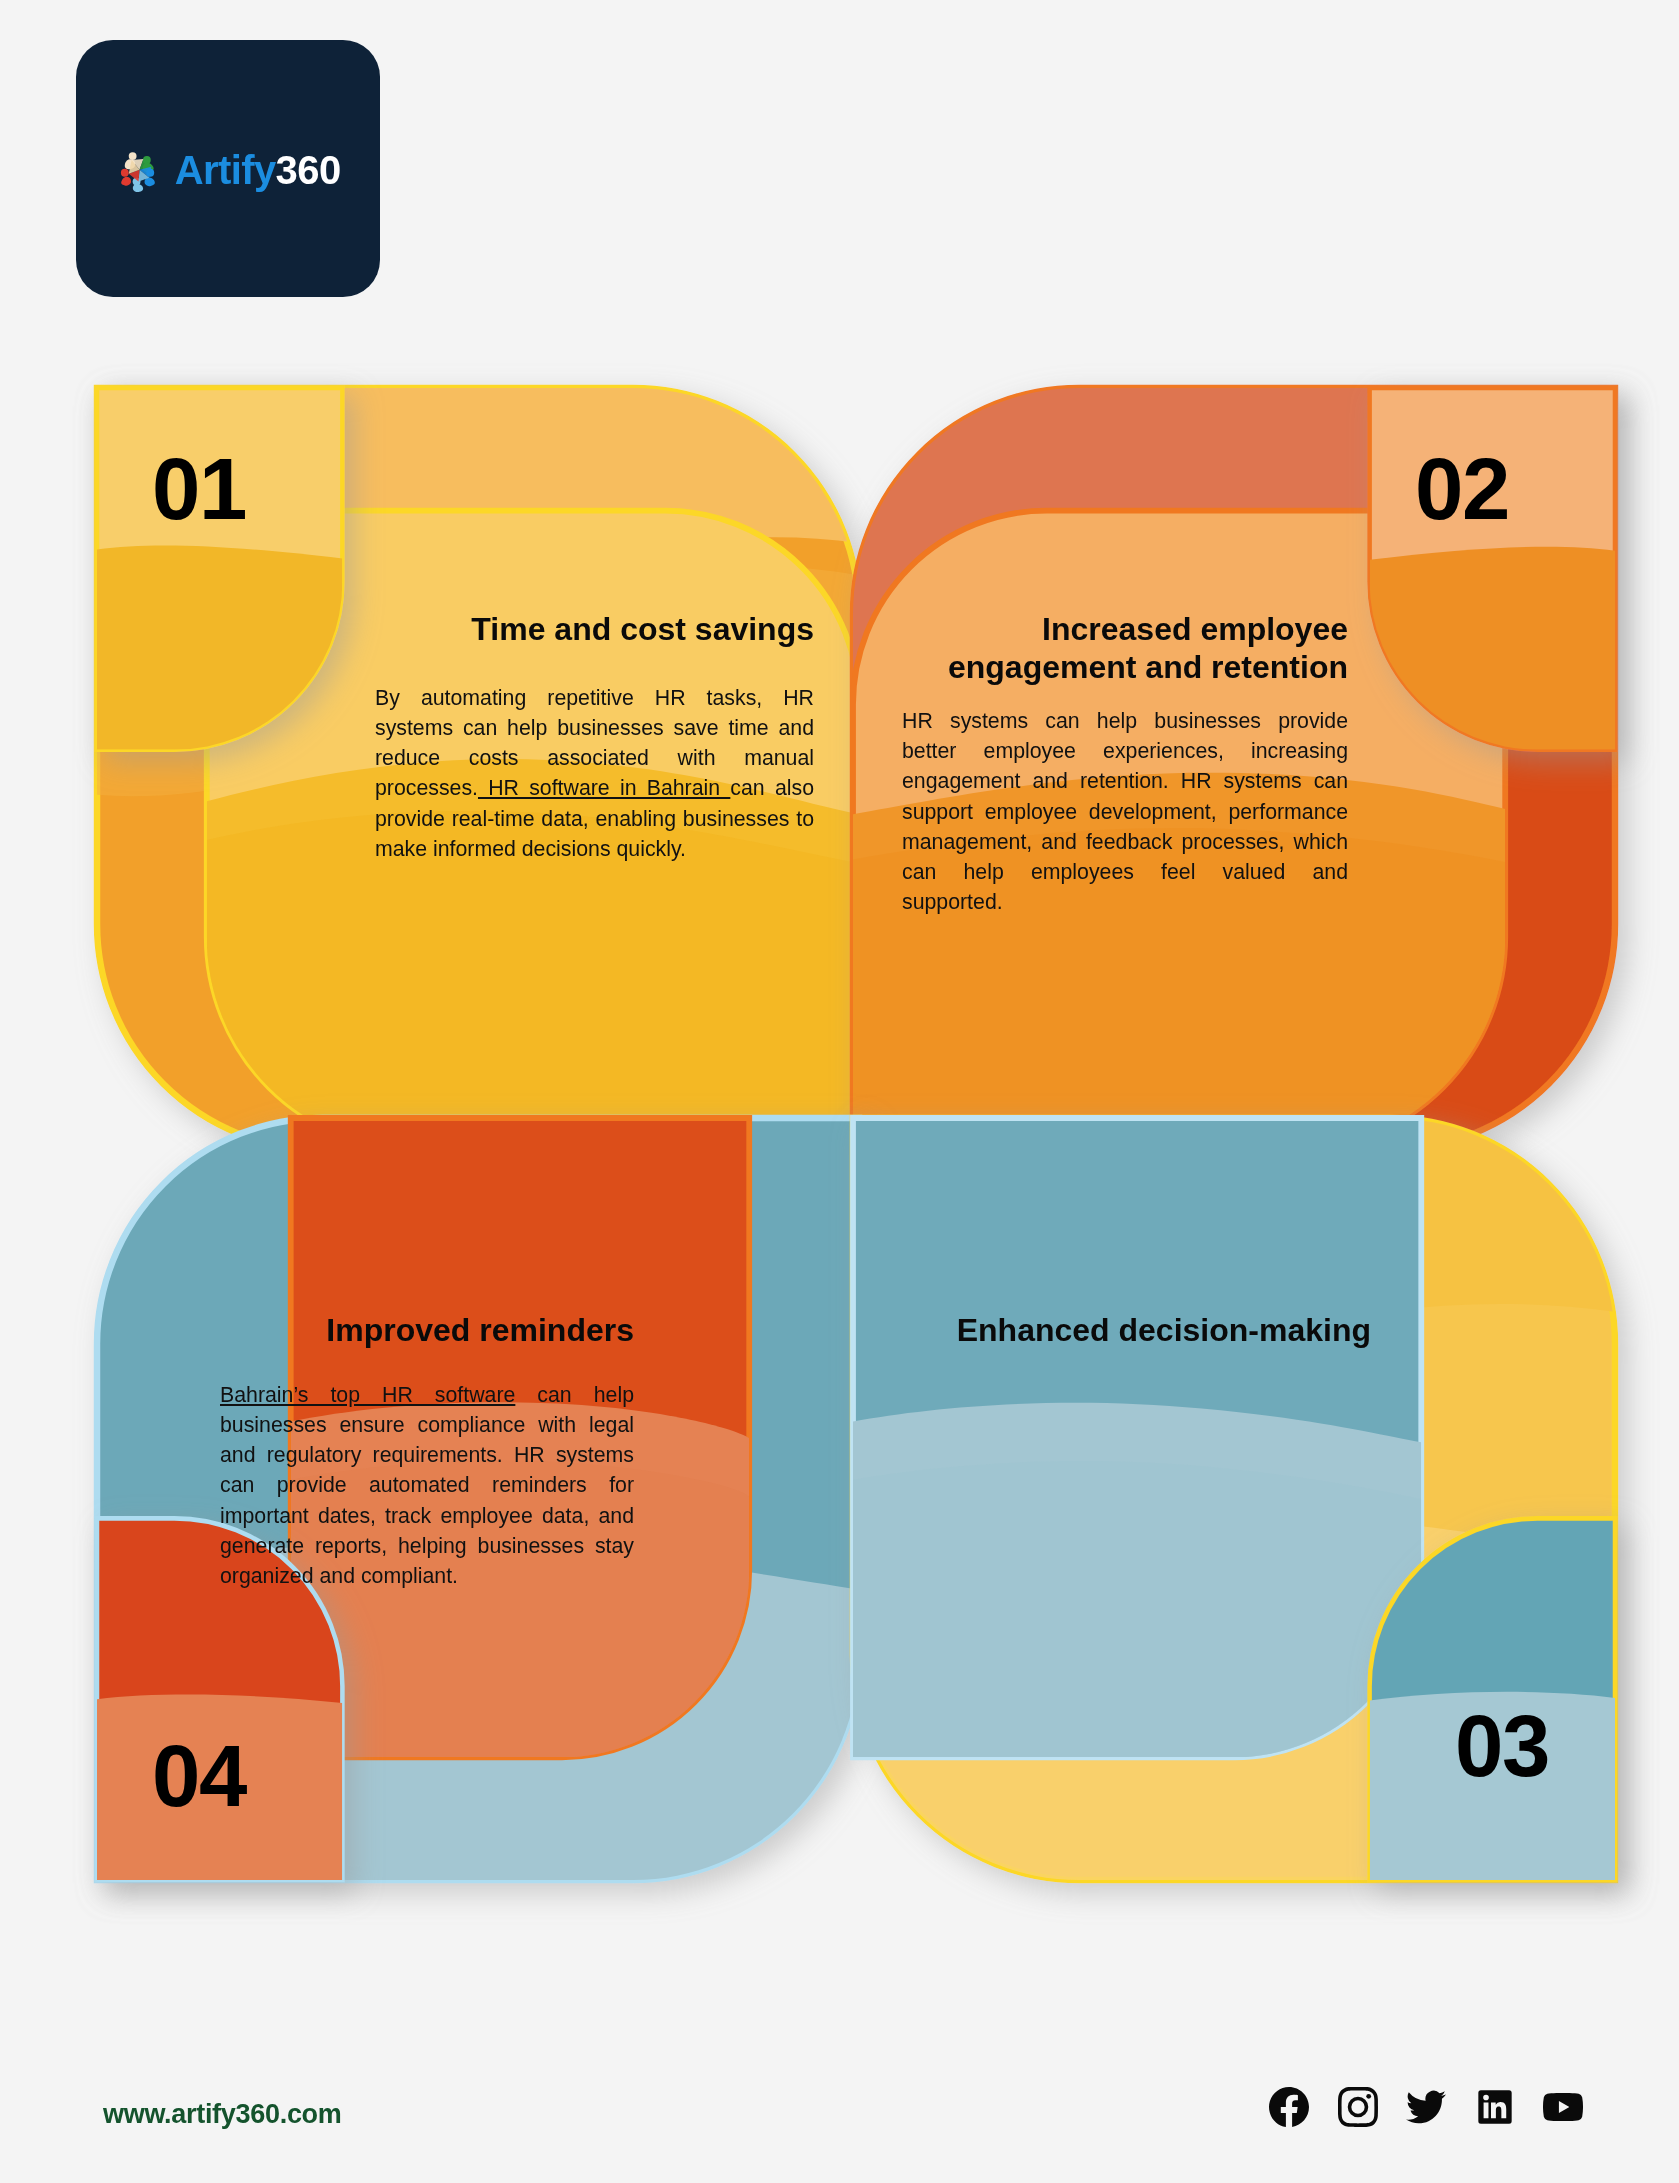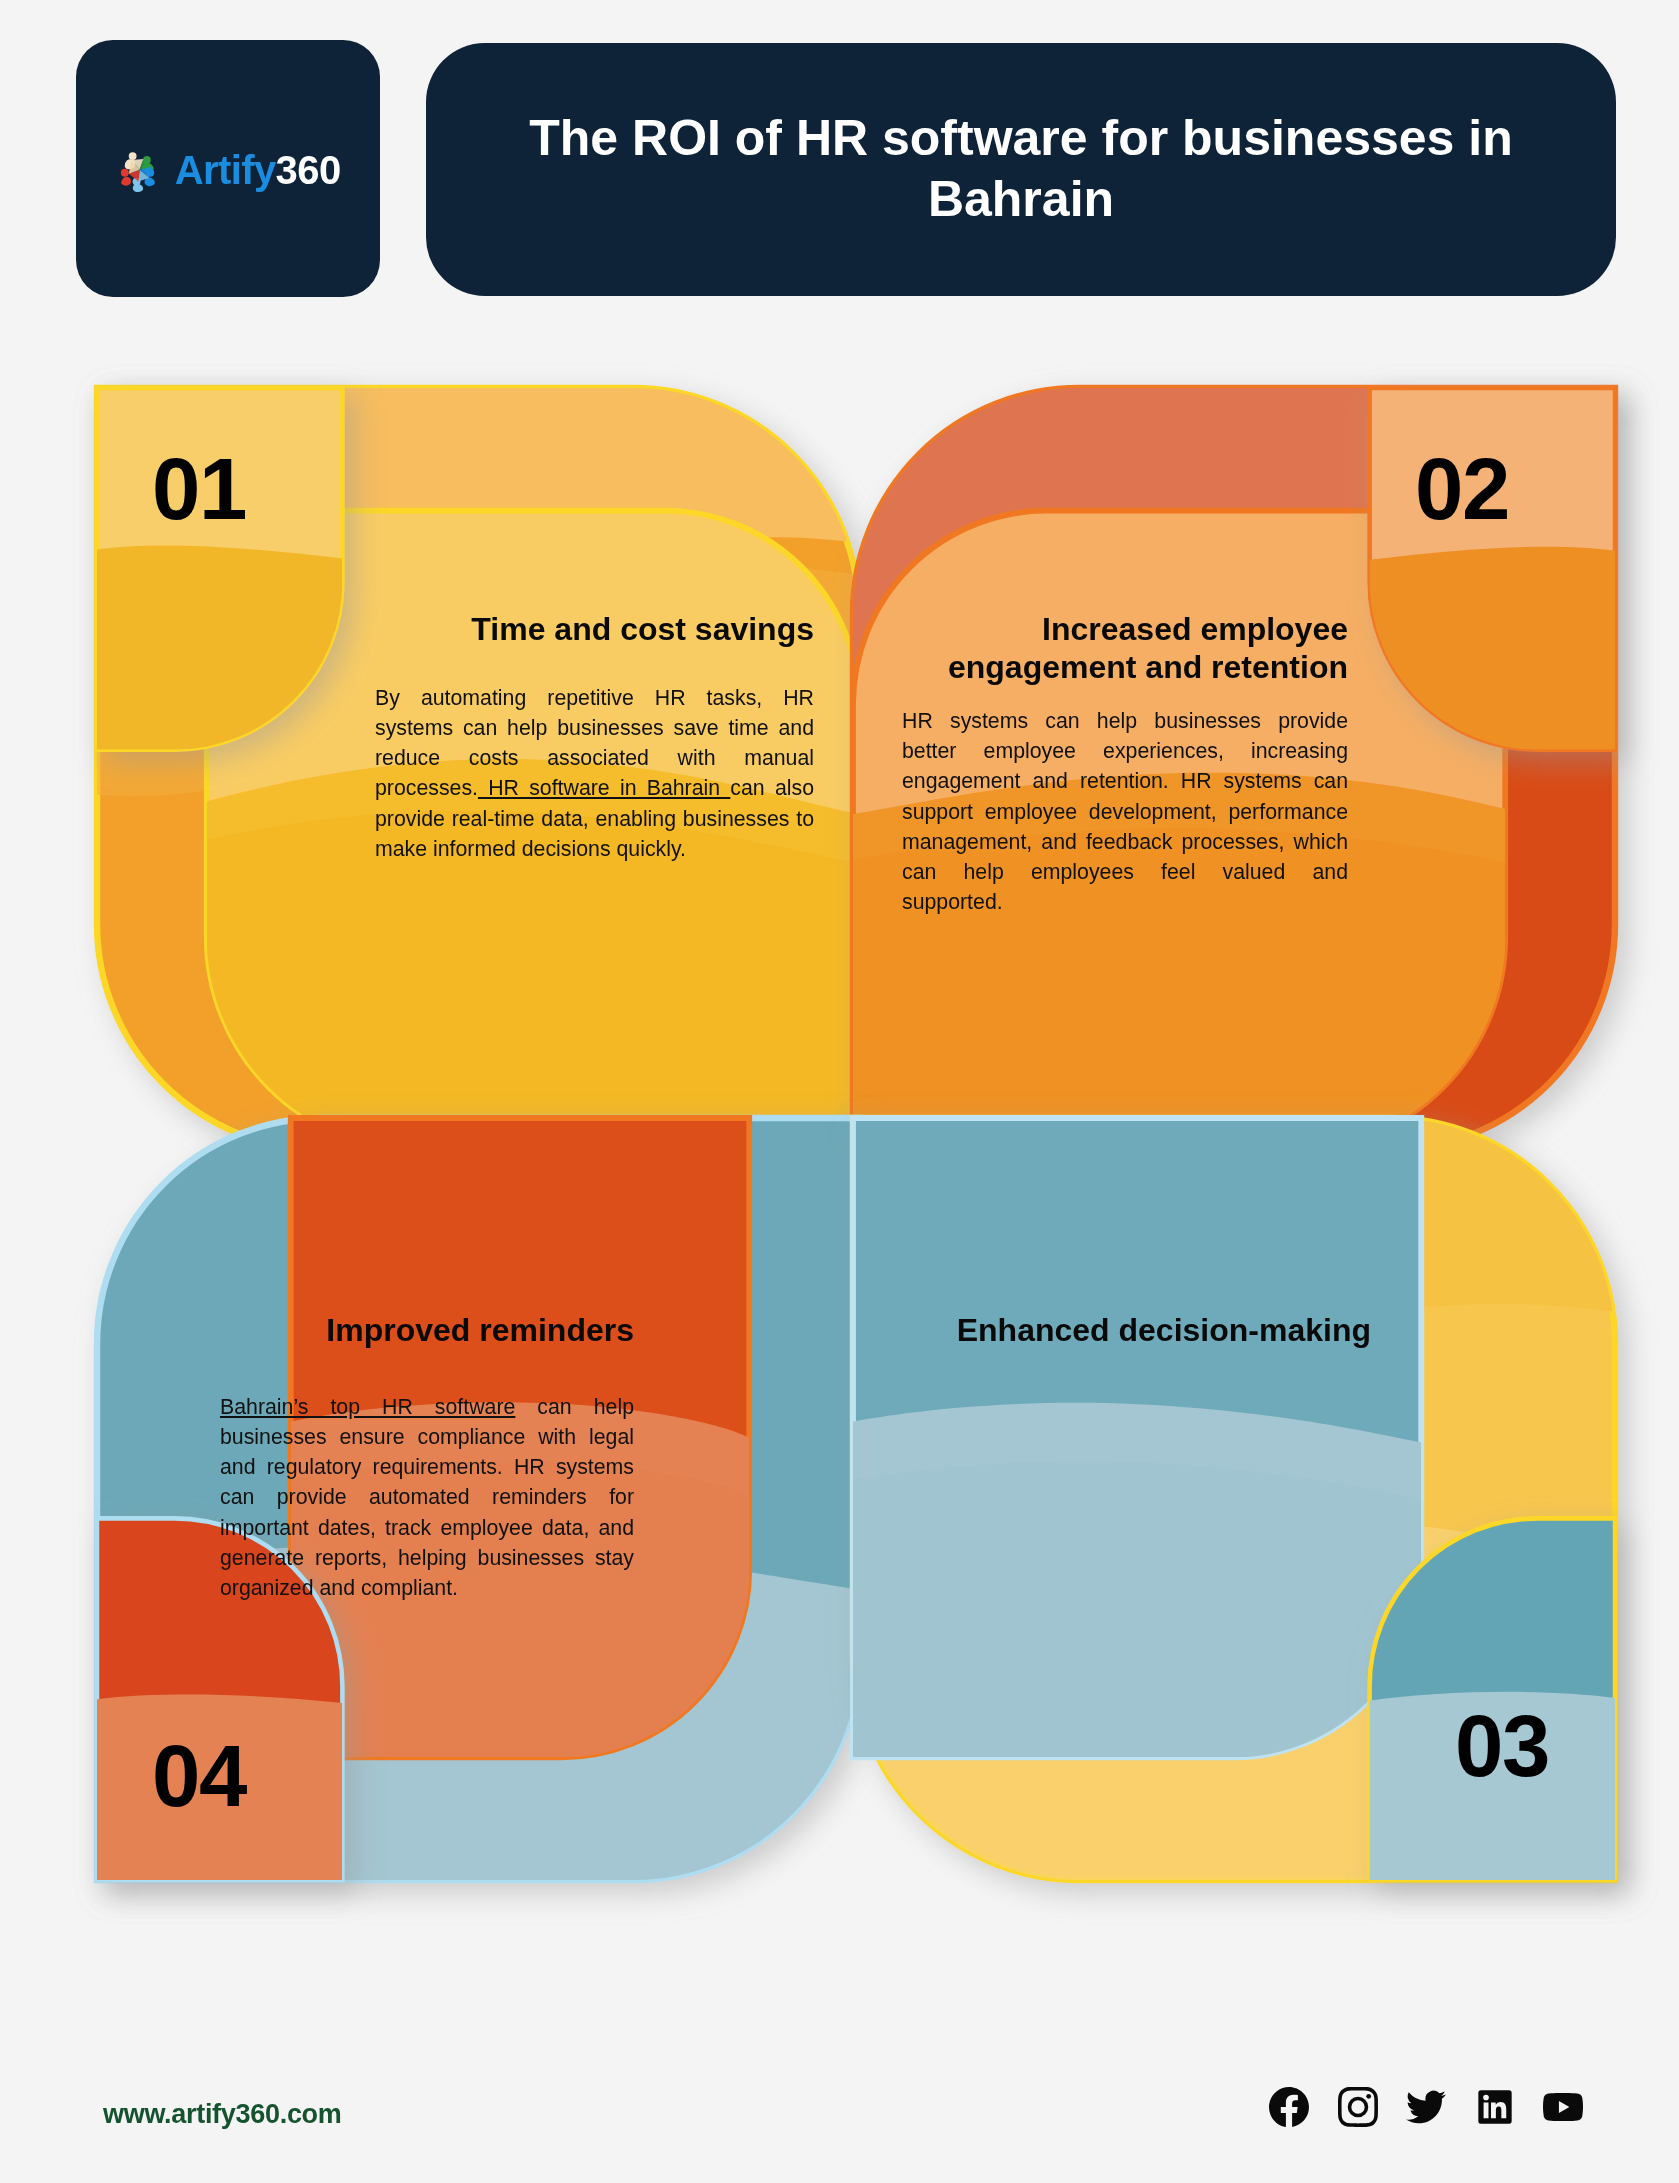--- a/index.html
+++ b/index.html
@@ -78,21 +78,21 @@
   .card-body u { text-decoration:underline; text-underline-offset:1.9px; }
 
   
   .c1 .card-text { left:278px; top:223px; width:439px; }
   .c1 .card-body { margin-top:34px; }
 
   .c2 .card-text { left:49px; top:223px; width:446px; }
   .c2 .card-body { margin-top:19.4px; }
 
   .c4 .card-text { left:123px; top:194px; width:414px; }
-  .c4 .card-body { margin-top:42px; }
+  .c4 .card-body { margin-top:30px; }
 
   .c3 .card-text { left:79px; top:194px; width:439px; }
   .c3 .card-body { margin-top:19.4px; }
 
   
   .badge-num {
     position:absolute; z-index:8;
     color:#000000;
     font-size:87px;
     font-weight:bold;
@@ -149,23 +149,20 @@
             <path d="M50 50 L28 58 L34 30 Z" fill="#F0D6A8" opacity="0.9"></path>
           </g>
         </svg>
       </span>
       <span class="logo-text">
         <span class="t1">Artify</span><span class="t2">360</span>
       </span>
     </div>
   </div>
 
-  <div class="title-box">
-    <div class="title-text">The ROI of HR software for businesses in Bahrain</div>
-  </div>
 </div>
 
 <div class="grid">
 
   <div class="card c1">
     <svg viewBox="0 0 1180 1180" preserveAspectRatio="none">
       <defs>
         <clipPath id="clip1o">
             <path d="M0 0 H830 A350 350 0 0 1 1180 350 V1180 H350 A350 350 0 0 1 0 830 Z"></path>
           </clipPath>

